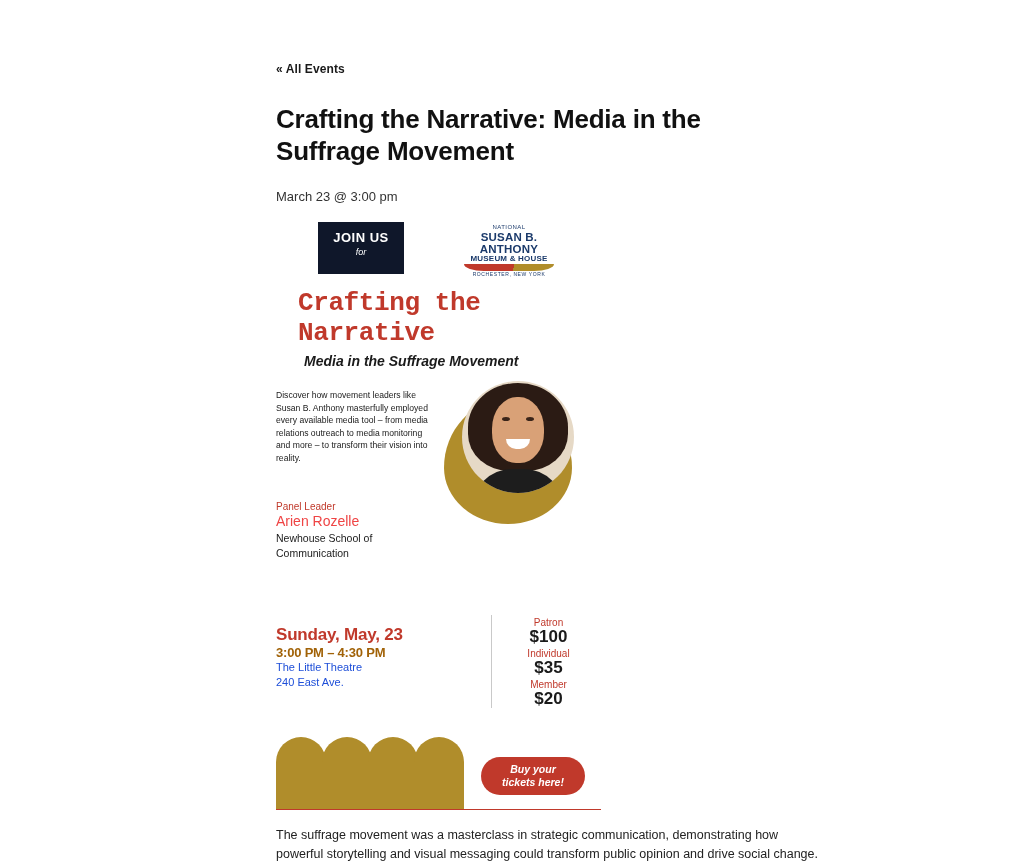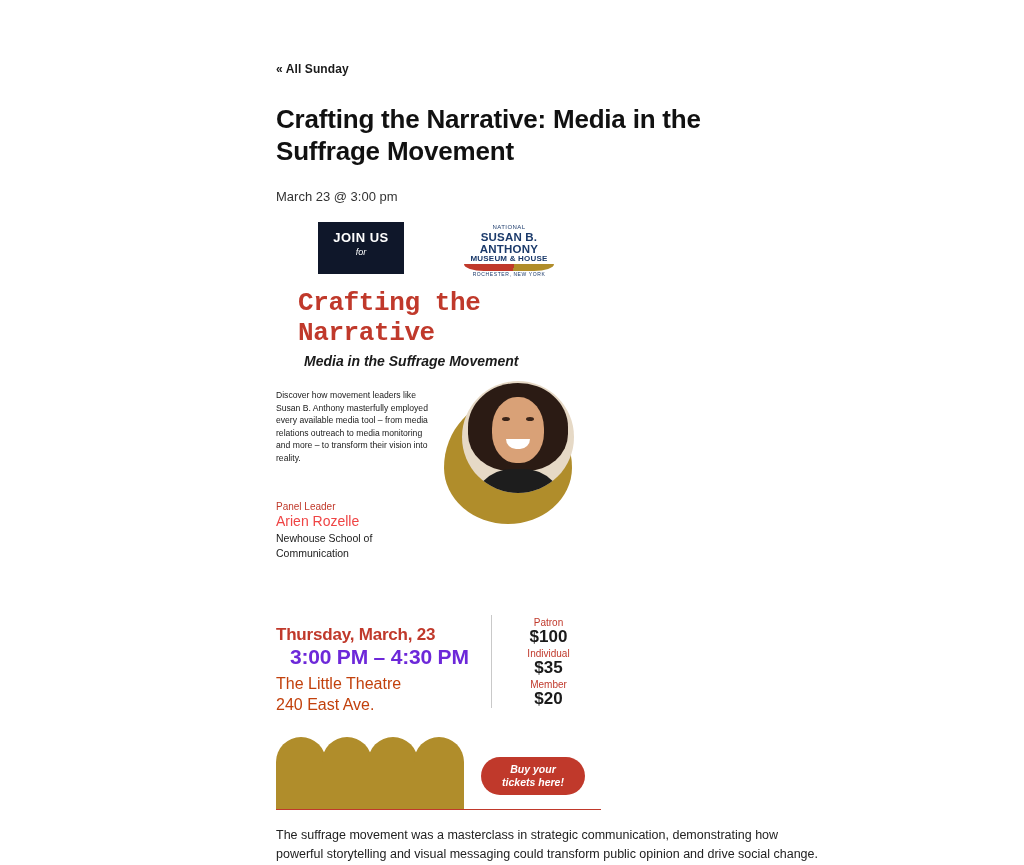--- a/index.html
+++ b/index.html
@@ -219,31 +219,29 @@
     margin-top: 6px;
     height: 92px;
   }
   .date-line1 {
     color: #c0392b;
     font-size: 17px;
     font-weight: bold;
     letter-spacing: -0.2px;
   }
   .date-line2 {
-    color: #6d28d9;
-    font-size: 21px;
+    color: #a16207;
+    font-size: 13px;
     font-weight: bold;
     letter-spacing: -0.2px;
-    margin-left: 14px;
   }
   .venue {
-    margin-top: 5px;
-    font-size: 16px;
+    font-size: 11px;
     line-height: 1.3;
-    color: #c2410c;
+    color: #1d4ed8;
   }
   .price-col {
     position: absolute;
     right: 6px;
     top: -10px;
     width: 104px;
     text-align: center;
     border-left: 1px solid #c9c9c9;
     padding-left: 10px;
   }
@@ -305,21 +303,21 @@
     margin: 0 0 14px 0;
   }
 </style>
 </head>
 <body>
 
 <div class="page">
   <div class="content">
 
     <div class="breadcrumb">
-      <a href="#">« All Sunday</a>
+      <a href="#">« All Events</a>
     </div>
 
     <h1 class="event-title">Crafting the Narrative: Media in the Suffrage Movement</h1>
 
     <div class="event-datetime">March 23 @ 3:00 pm</div>
 
     <div class="flyer">
 
       <div class="flyer-top">
         <div class="join-us-badge">
@@ -351,21 +349,21 @@
             <div class="face"></div>
             <div class="eyeL"></div>
             <div class="eyeR"></div>
             <div class="smile"></div>
             <div class="shoulders"></div>
           </div>
         </div>
       </div>
 
       <div class="flyer-details">
-        <div class="date-line1">Thursday, March, 23</div>
+        <div class="date-line1">Sunday, May, 23</div>
         <div class="date-line2">3:00 PM – 4:30 PM</div>
         <div class="venue">
           <div>The Little Theatre</div>
           <div>240 East Ave.</div>
         </div>
         <div class="price-col">
           <div class="price-tier-label">Patron</div>
           <div class="price-tier-value">$100</div>
           <div class="price-tier-label">Individual</div>
           <div class="price-tier-value">$35</div>

